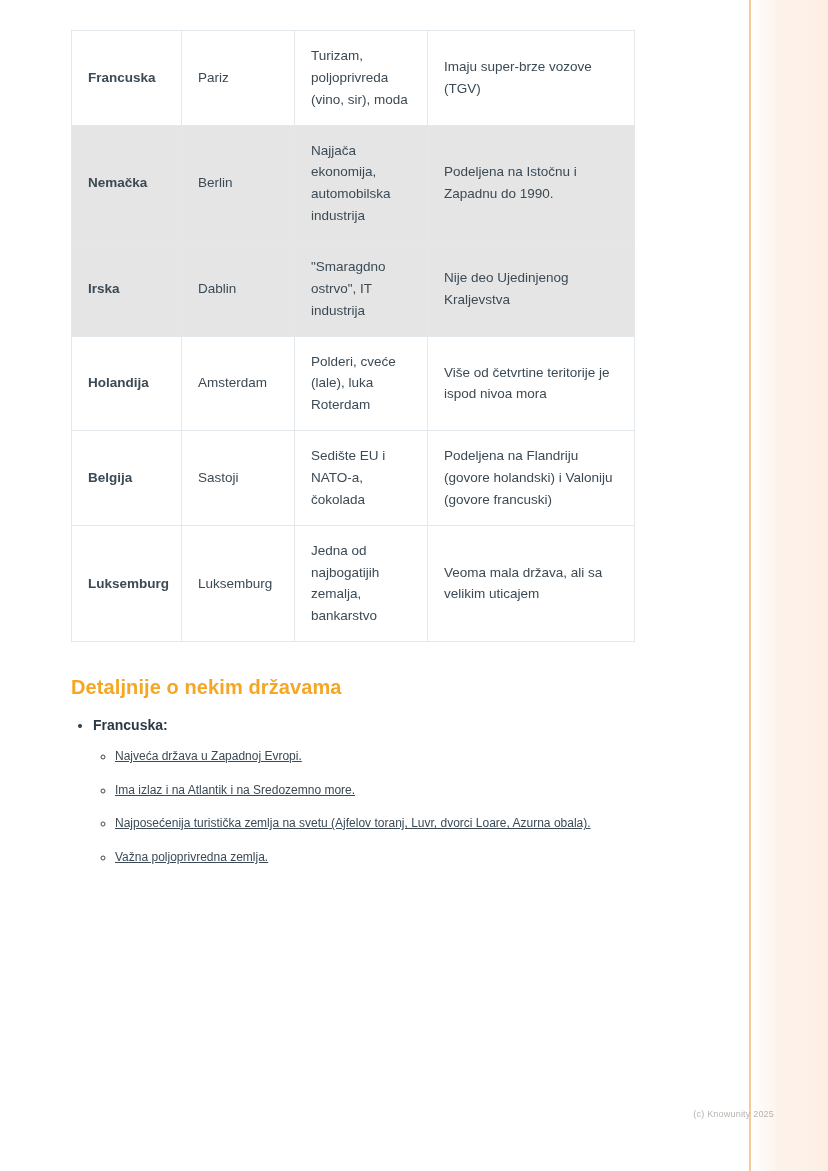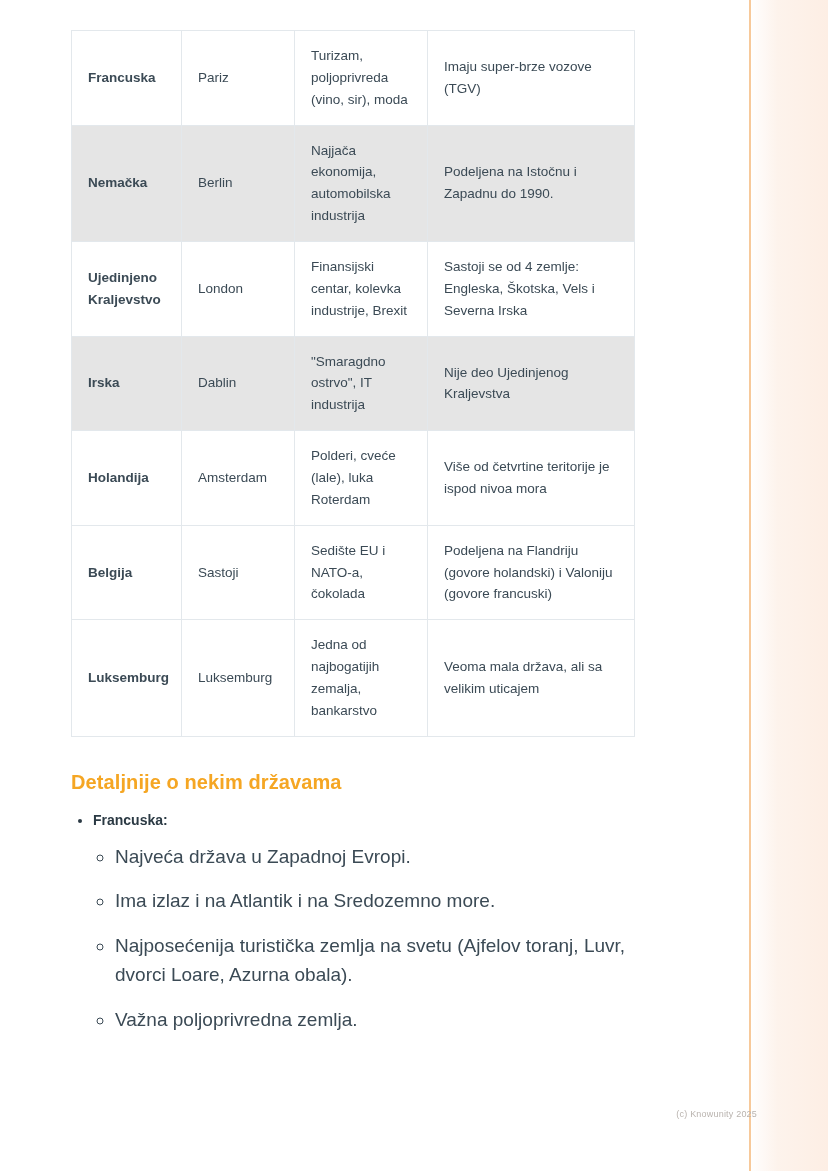--- a/index.html
+++ b/index.html
@@ -91,31 +91,32 @@
     color: #2b3a44;
     margin-bottom: 14px;
   }
   ul.level2 {
     margin: 14px 0 0 0;
     padding-left: 22px;
     list-style-type: circle;
     font-weight: normal;
   }
   ul.level2 > li {
-    font-size: 19px;
+    font-size: 12px;
     color: #3b4a55;
     line-height: 1.55;
     margin-bottom: 15px;
     max-width: 520px;
+    text-decoration: underline;
   }
 
   
   .watermark {
     position: absolute;
-    right: 71px;
+    right: 54px;
     bottom: 52px;
     font-size: 9px;
     color: #b9b3ae;
     letter-spacing: .2px;
   }
 </style>
 </head>
 <body>
 
 <div class="right-strip"></div>
@@ -129,26 +130,20 @@
         <td class="col-country">Francuska</td>
         <td class="col-capital">Pariz</td>
         <td class="col-features">Turizam, poljoprivreda (vino, sir), moda</td>
         <td class="col-notes">Imaju super-brze vozove (TGV)</td>
       </tr>
       <tr class="alt">
         <td class="col-country">Nemačka</td>
         <td class="col-capital">Berlin</td>
         <td class="col-features">Najjača ekonomija, automobilska industrija</td>
         <td class="col-notes">Podeljena na Istočnu i Zapadnu do 1990.</td>
-      </tr>
-      <tr>
-        <td class="col-country">Ujedinjeno Kraljevstvo</td>
-        <td class="col-capital">London</td>
-        <td class="col-features">Finansijski centar, kolevka industrije, Brexit</td>
-        <td class="col-notes">Sastoji se od 4 zemlje: Engleska, Škotska, Vels i Severna Irska</td>
       </tr>
       <tr class="alt">
         <td class="col-country">Irska</td>
         <td class="col-capital">Dablin</td>
         <td class="col-features">"Smaragdno ostrvo", IT industrija</td>
         <td class="col-notes">Nije deo Ujedinjenog Kraljevstva</td>
       </tr>
       <tr>
         <td class="col-country">Holandija</td>
         <td class="col-capital">Amsterdam</td>

